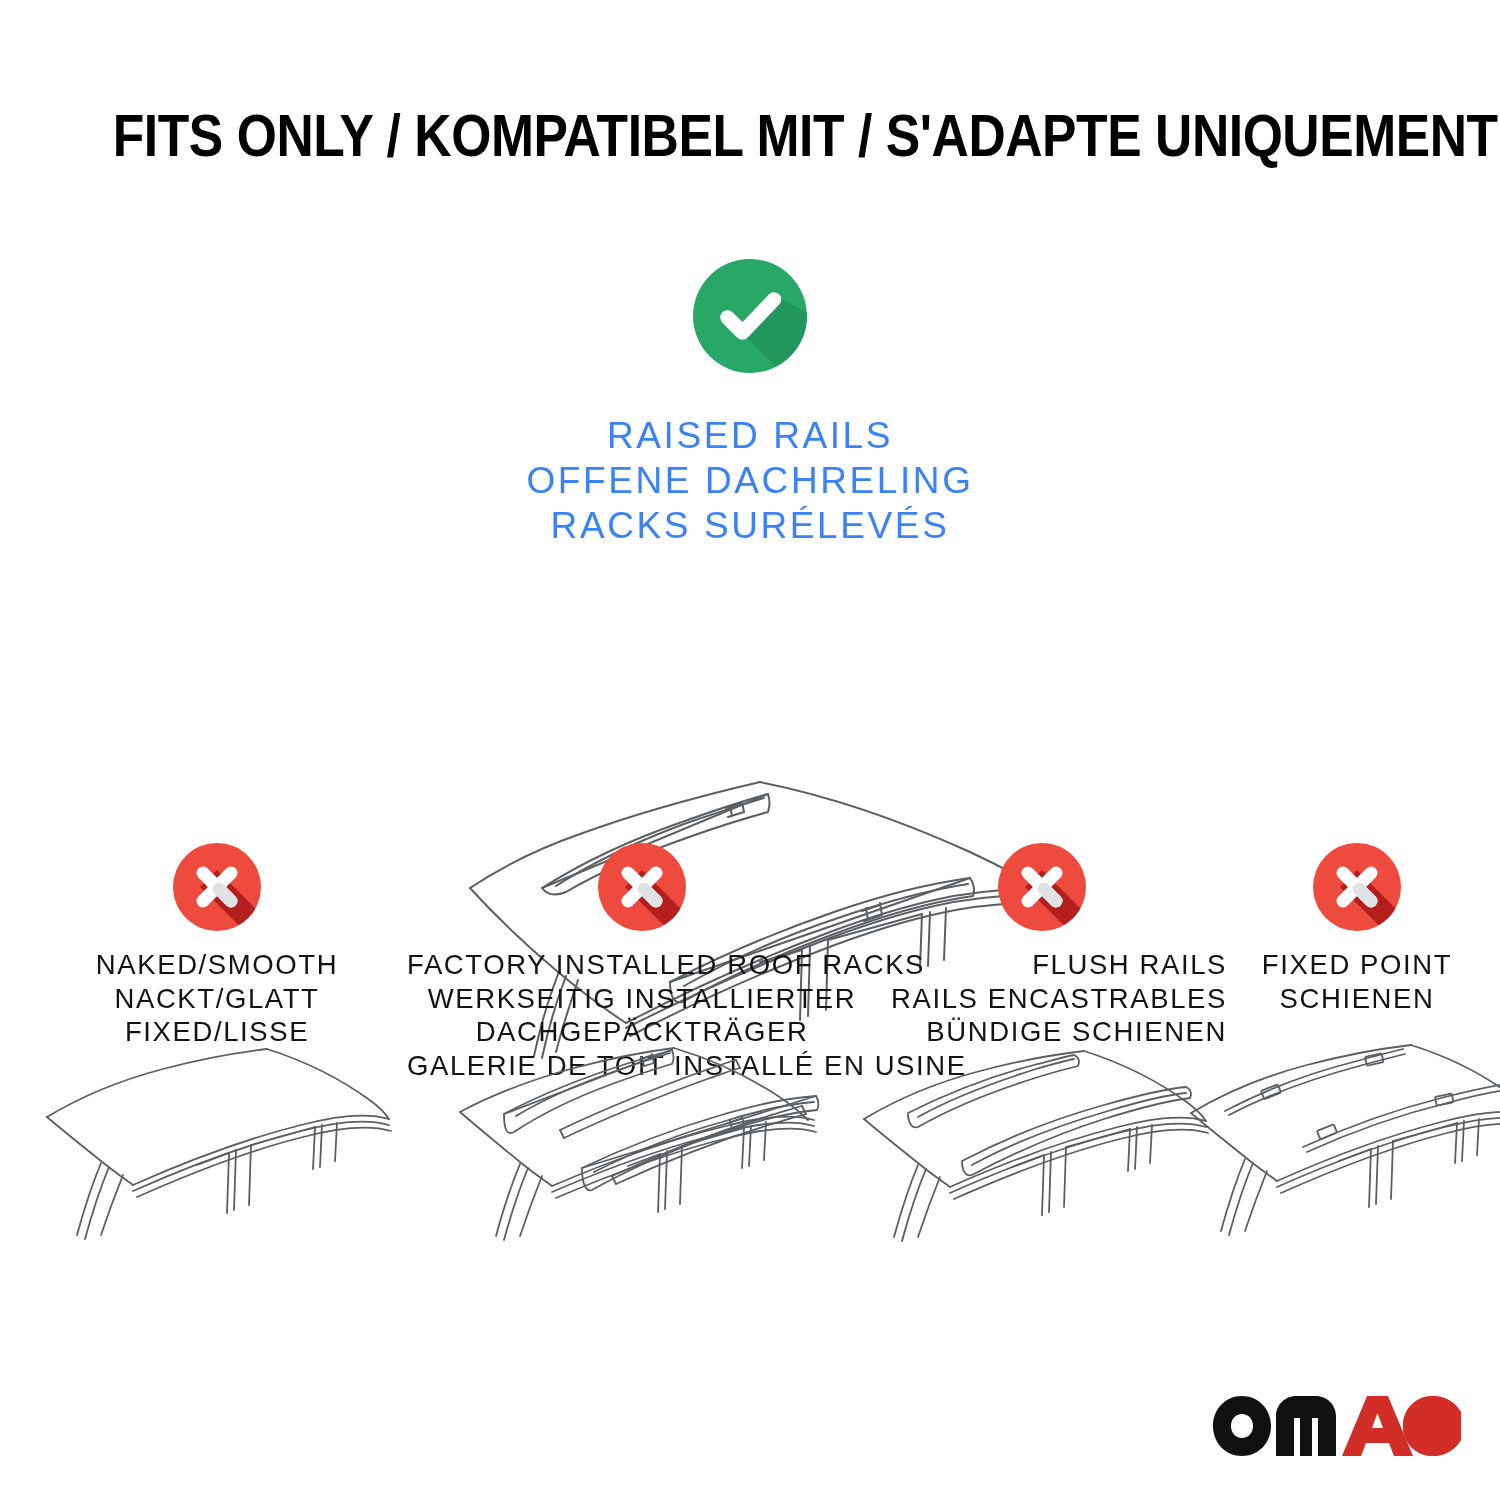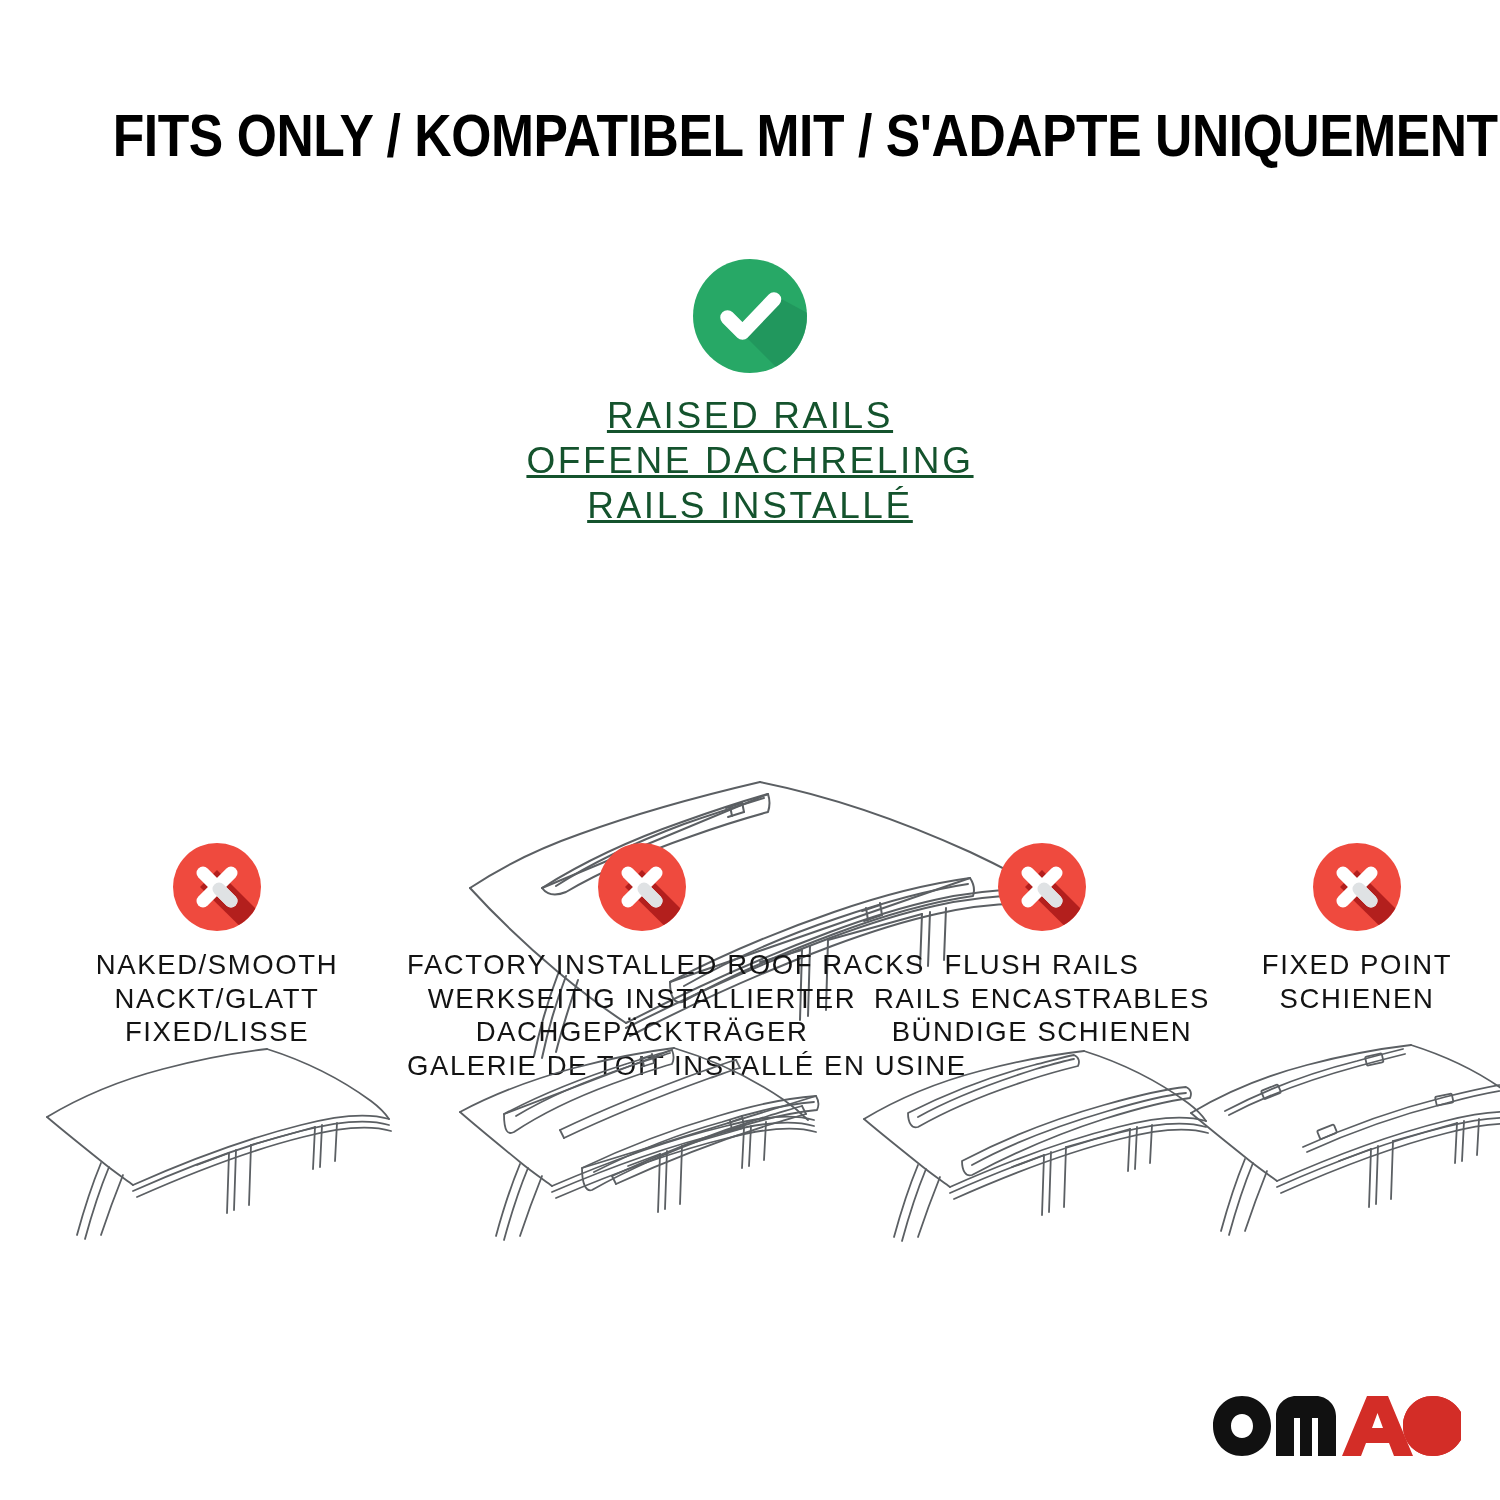--- a/index.html
+++ b/index.html
@@ -47,27 +47,26 @@
     width: 1500px;
     text-align: center;
   }
   .check-icon-wrap {
     width: 122px;
     height: 122px;
     margin: 0 auto;
     position: relative;
   }
   .main-labels {
-    margin-top: 16px;
+    margin-top: 36px;
     font-size: 37px;
     line-height: 1.22;
     letter-spacing: 2.6px;
-    color: #14532d;
+    color: #3b82f6;
     font-weight: 400;
-    text-decoration: underline;
   }
   .main-labels div { white-space: nowrap; }
 
   .main-illus {
     position: absolute;
     top: 505px;
     left: 430px;
     width: 640px;
     height: 300px;
   }
@@ -80,21 +79,21 @@
     width: 1500px;
     height: 640px;
   }
   .col {
     position: absolute;
     top: 0;
     text-align: center;
   }
   .col-0 { left: 10px;   width: 390px; }
   .col-1 { left: 395px;  width: 470px; }
-  .col-2 { left: 845px;  width: 370px; }
+  .col-2 { left: 845px;  width: 370px; text-align: right; }
   .col-3 { left: 1195px; width: 300px; }
 
   .x-icon-wrap {
     width: 94px;
     height: 94px;
     margin: 0 auto;
     position: relative;
   }
   .col-labels {
     margin-top: 14px;
@@ -148,21 +147,21 @@
         <polygon points="47,72 61,86 122,147 122,60 85,40" fill="#1e8c57" opacity="0.62"></polygon>
       </g>
 
       <path d="M38.5 62.5 L53.5 77.5 L85 44.5" fill="none" stroke="#ffffff" stroke-width="14.5" stroke-linecap="round" stroke-linejoin="round"></path>
     </svg>
   </div>
 
   <div class="main-labels">
     <div>RAISED RAILS</div>
     <div>OFFENE DACHRELING</div>
-    <div>RAILS INSTALLÉ</div>
+    <div>RACKS SURÉLEVÉS</div>
   </div>
 
   <div class="main-illus">
     <svg viewBox="0 0 640 300" width="640" height="300" aria-hidden="true">
       <g fill="none" stroke="#5b5f63" stroke-width="2" stroke-linecap="round" stroke-linejoin="round">
 
         <path d="M40 128 C70 108 110 88 150 74 C205 54 270 36 330 22"></path>
         <path d="M330 22 C400 36 470 60 540 92 C570 106 596 120 614 130"></path>
         <path d="M40 128 C60 150 90 180 128 212 C152 232 176 250 196 263"></path>
         <path d="M196 263 C260 230 330 198 400 172 C470 146 540 126 614 130"></path>

